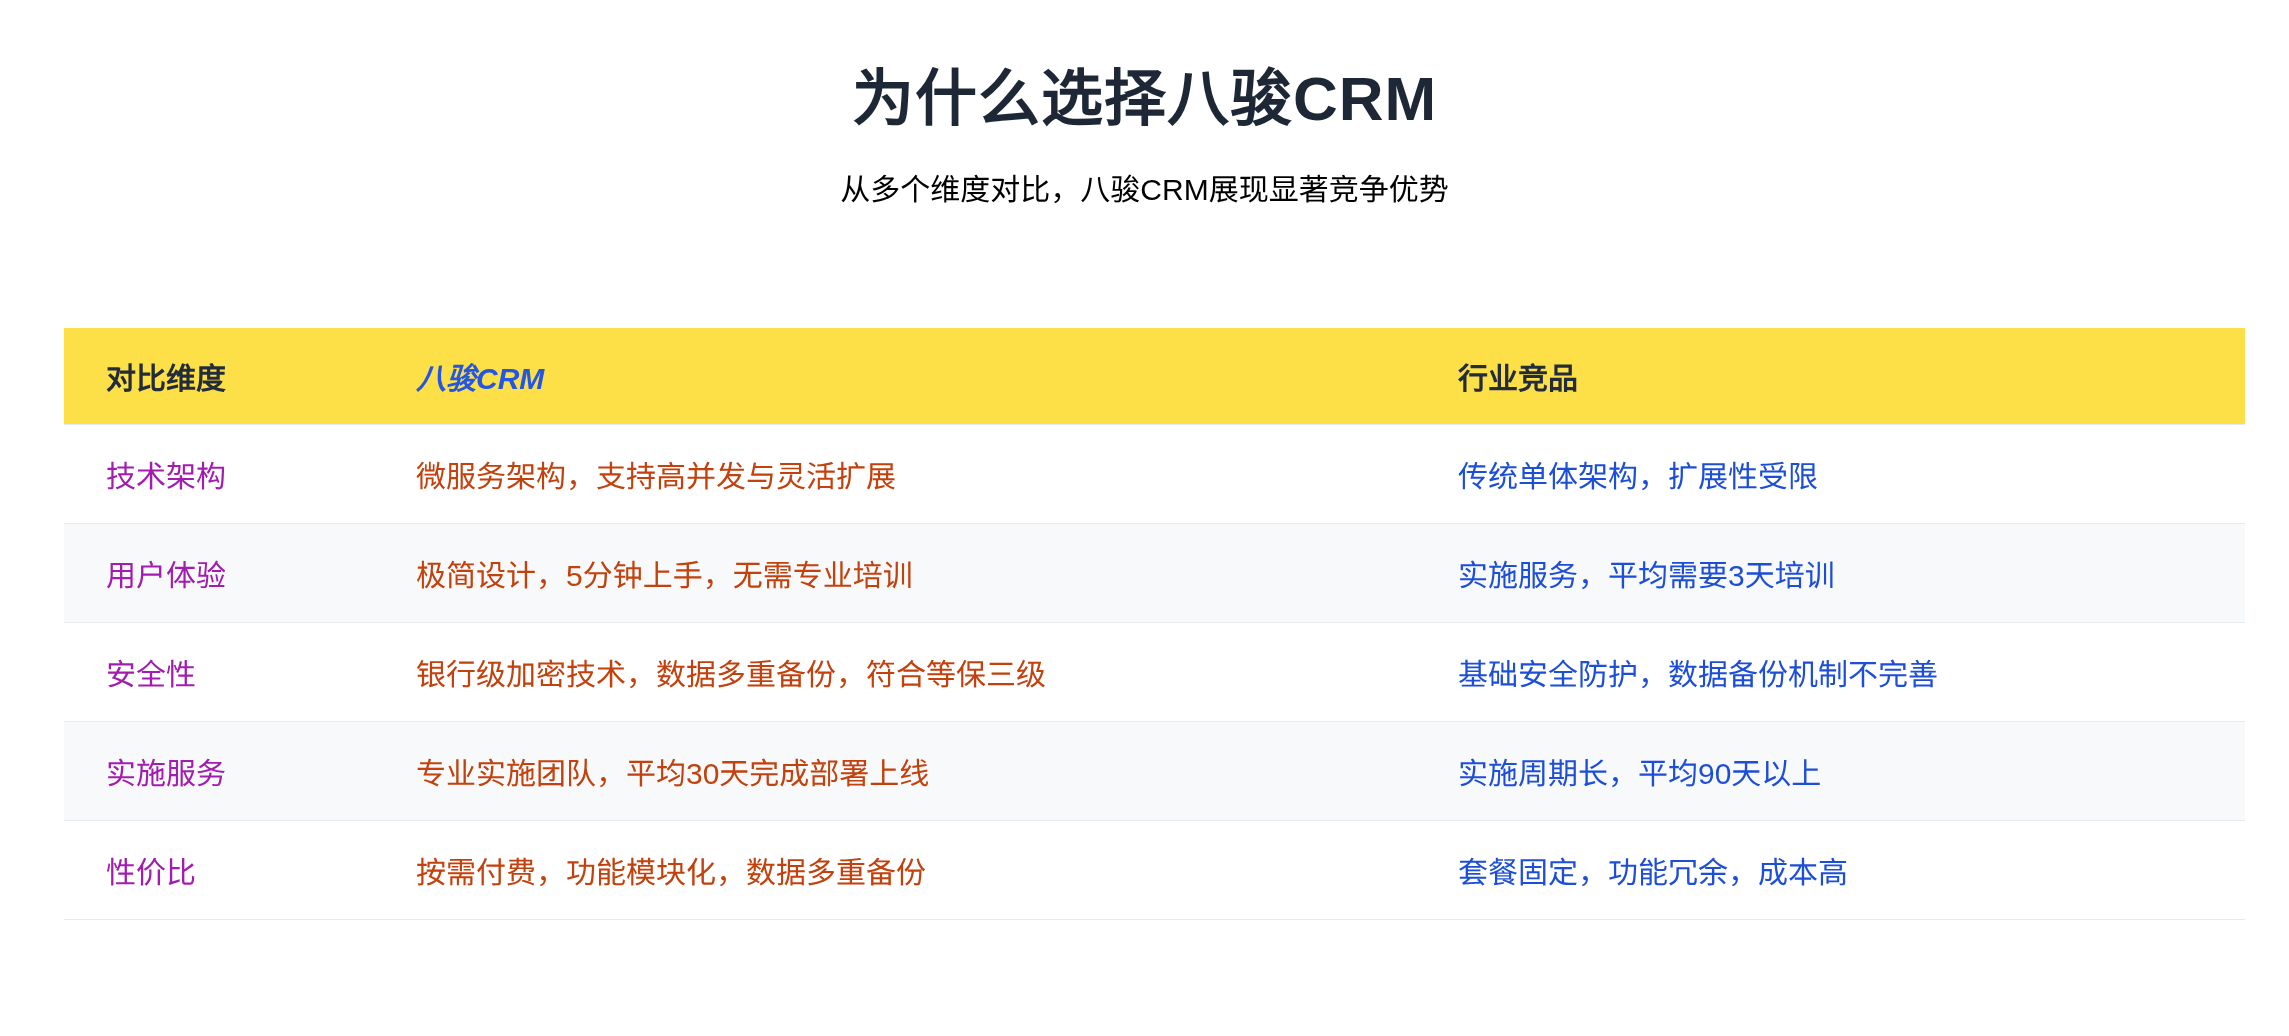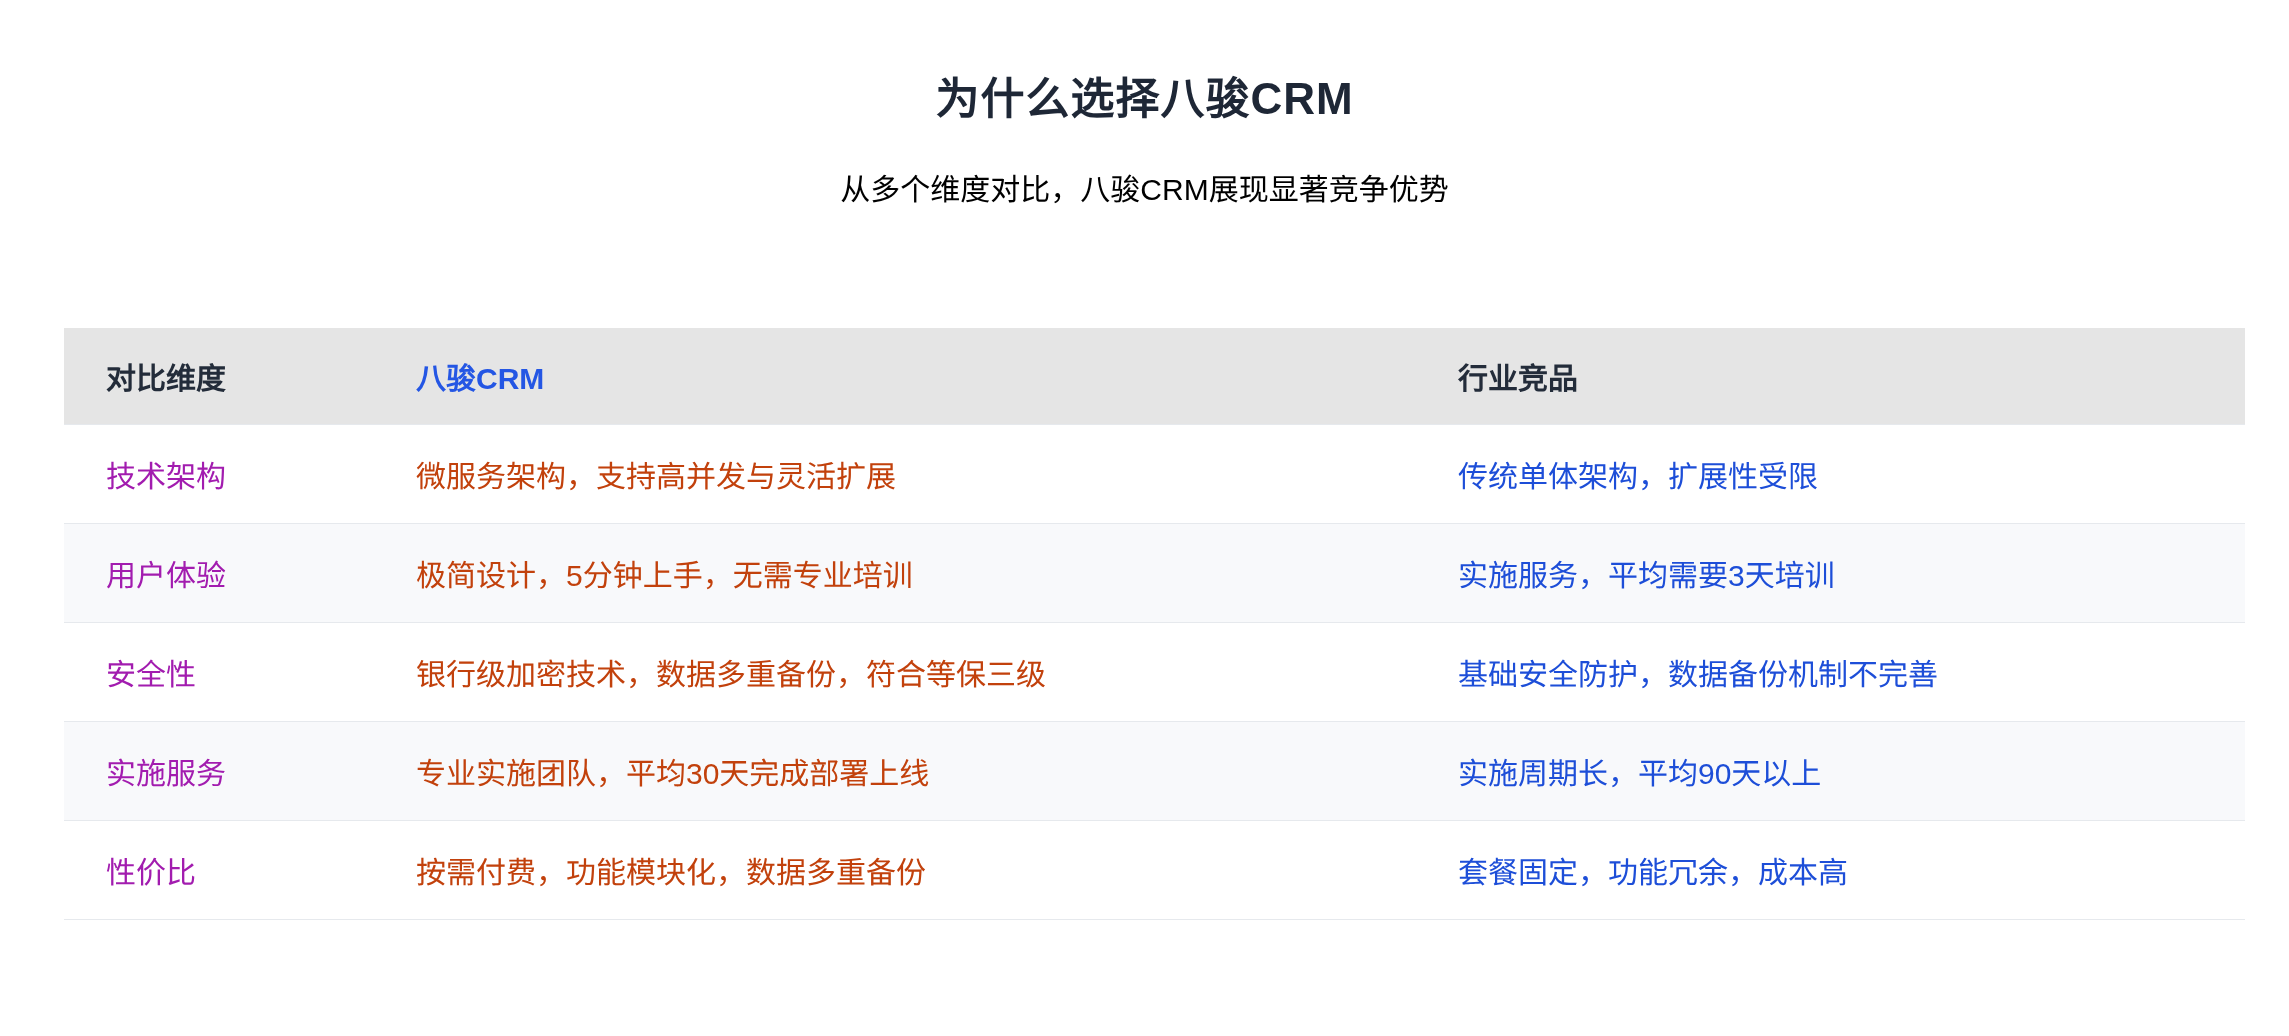--- a/index.html
+++ b/index.html
@@ -8,21 +8,21 @@
     height: 1036px;
     background: #ffffff;
     overflow: hidden;
     font-family: "Liberation Sans", "DejaVu Sans", sans-serif;
   }
   .hero {
     padding-top: 62px;
     text-align: center;
   }
   .hero h1 {
-    font-size: 44px;
+    font-size: 62px;
     line-height: 74px;
     font-weight: 700;
     color: #1e2736;
     letter-spacing: 1px;
   }
   .hero p {
     margin-top: 34px;
     font-size: 30px;
     line-height: 40px;
     font-weight: 400;
@@ -36,30 +36,30 @@
   table.compare {
     width: 100%;
     border-collapse: collapse;
     table-layout: fixed;
   }
   col.c1 { width: 310px; }
   col.c2 { width: 1042px; }
   col.c3 { width: 829px; }
   thead th {
     height: 96px;
-    background: #e5e5e5;
+    background: #fde047;
     text-align: left;
     vertical-align: middle;
     padding-left: 42px;
     font-size: 30px;
     font-weight: 700;
     color: #232c3a;
     border-bottom: 1px solid #e6e9ed;
   }
-  thead th.bajun { color: #2456e4; }
+  thead th.bajun { color: #2456e4; font-style: italic; }
   tbody td {
     height: 99px;
     vertical-align: middle;
     padding-left: 42px;
     font-size: 30px;
     font-weight: 400;
     border-bottom: 1px solid #e6e9ed;
   }
   tbody td.dim   { color: #a21caf; }
   tbody td.ours  { color: #c2410c; }

